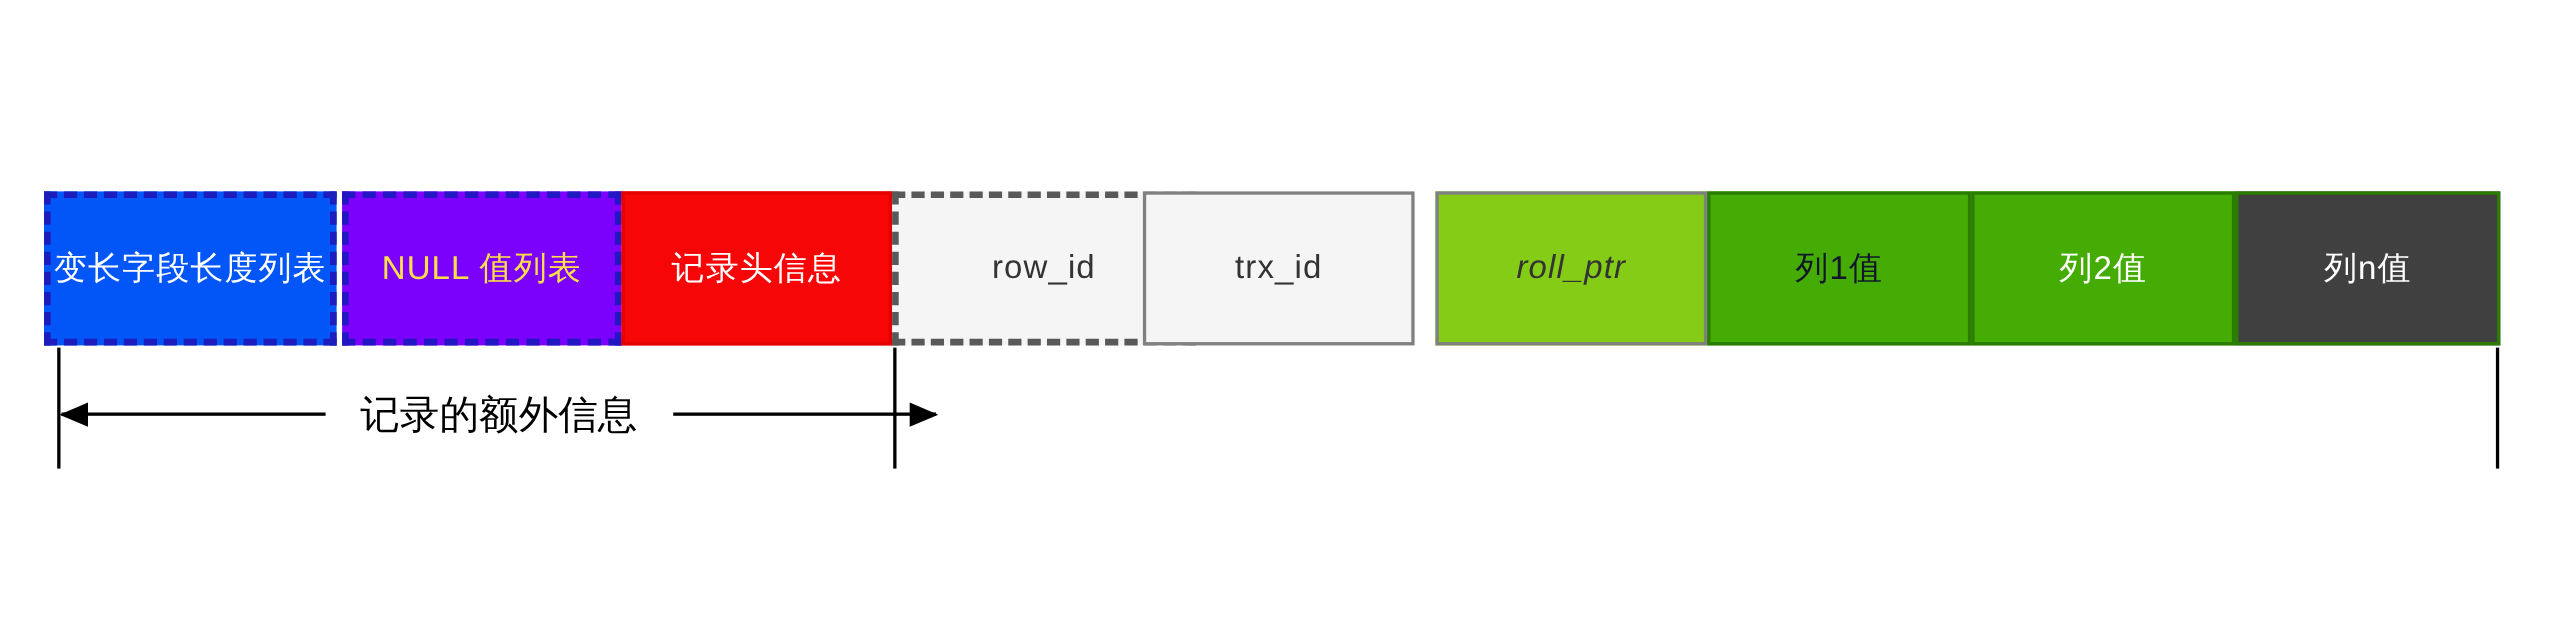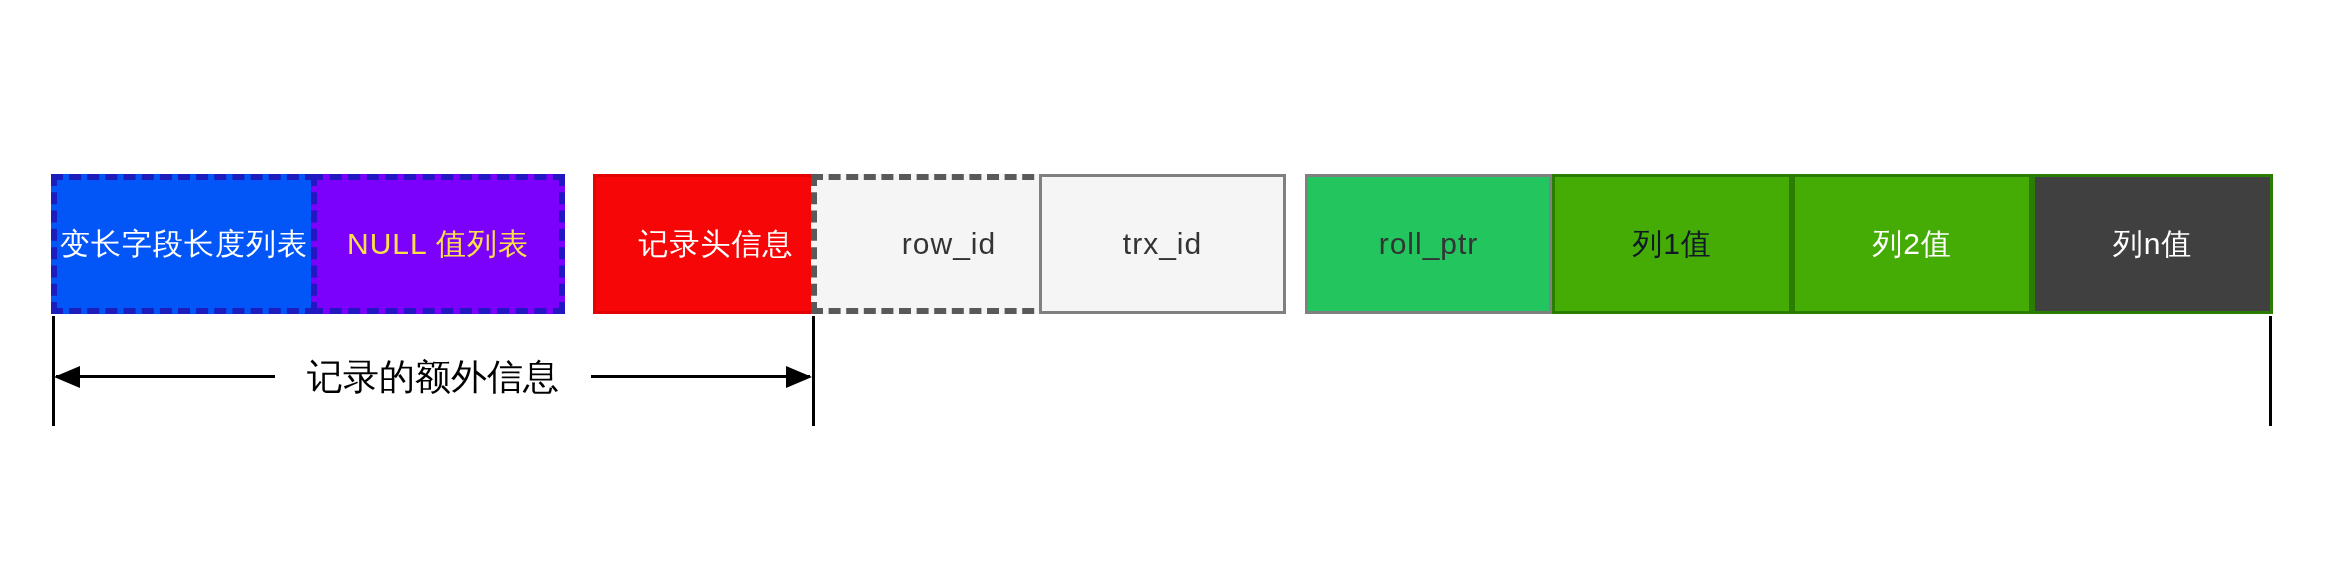--- a/index.html
+++ b/index.html
@@ -19,21 +19,21 @@
     height: 140px;
     box-sizing: border-box;
     display: flex;
     align-items: center;
     justify-content: center;
     font-size: 30px;
     font-weight: 500;
     letter-spacing: 1px;
     white-space: nowrap;
   }
-  .b1 { left: 51px;   width: 266px; border-width: 6px; }
+  .b1 { left: 40px;   width: 266px; border-width: 6px; }
   .b2 { left: 311px;  width: 254px; border-width: 6px; }
   .b3 { left: 565px;  width: 246px; border-width: 3px; }
   .b4 { left: 811px;  width: 276px; border-width: 6px; }
   .b5 { left: 998px; width: 247px; border-width: 3px; margin-left: 41px; }
   .b6 { left: 1305px; width: 247px; border-width: 3px; }
   .b7 { left: 1552px; width: 240px; border-width: 3px; }
   .b8 { left: 1792px; width: 240px; border-width: 3px; }
   .b9 { left: 2032px; width: 241px; border-width: 3px; }
 
   
@@ -47,21 +47,21 @@
   .vg1 { left: 52px; }
   .vg2 { left: 812px; }
   .vg3 { left: 2269px; }
 
   
   .span-group {
     position: absolute;
     top: 356px;
     height: 42px;
   }
-  .sg1 { left: 56px;  width: 754px; }
+  .sg1 { left: 56px;  width: 754px; padding-left: 41px; }
   .sg2 { left: 817px; width: 1450px; }
   .hline {
     position: absolute;
     left: 0; right: 0;
     top: 19px;
     height: 3px;
     background: #000000;
   }
   .ah {
     position: absolute;
@@ -93,30 +93,30 @@
 <body>
 
 <div id="canvas">
 
   <div class="box b1" style="background: rgb(2, 86, 248); border-color: rgb(29, 29, 190); border-style: dashed; color: rgb(255, 255, 255);">
     <span>变长字段长度列表</span>
   </div>
   <div class="box b2" style="background: rgb(123, 1, 253); border-color: rgb(35, 23, 196); border-style: dashed; color: #fde047;">
     <span>NULL 值列表</span>
   </div>
-  <div class="box b3" style="background: rgb(246, 6, 6); border-color: rgb(227, 3, 3); border-style: solid; color: rgb(255, 255, 255); margin-left: 28px;">
+  <div class="box b3" style="background: rgb(246, 6, 6); border-color: rgb(227, 3, 3); border-style: solid; color: rgb(255, 255, 255);">
     <span>记录头信息</span>
   </div>
   <div class="box b4" style="background: rgb(245, 245, 245); border-color: rgb(89, 89, 89); border-style: dashed; color: rgb(51, 51, 51);">
     <span>row_id</span>
   </div>
   <div class="box b5" style="background: rgb(245, 245, 245); border-color: rgb(128, 128, 128); border-style: solid; color: rgb(51, 51, 51);">
     <span>trx_id</span>
   </div>
-  <div class="box b6" style="background: #22c55e; border-color: rgb(128, 128, 128); border-style: solid; color: rgb(51, 51, 51);">
+  <div class="box b6" style="background: #84cc16; border-color: rgb(128, 128, 128); border-style: solid; color: rgb(51, 51, 51); font-style: italic;">
     <span>roll_ptr</span>
   </div>
   <div class="box b7" style="background: rgb(69, 171, 5); border-color: rgb(43, 125, 2); border-style: solid; color: #0f172a;">
     <span>列1值</span>
   </div>
   <div class="box b8" style="background: rgb(69, 171, 5); border-color: rgb(43, 125, 2); border-style: solid; color: rgb(255, 255, 255);">
     <span>列2值</span>
   </div>
   <div class="box b9" style="background: #404040; border-color: rgb(43, 125, 2); border-style: solid; color: rgb(255, 255, 255);">
     <span>列n值</span>

